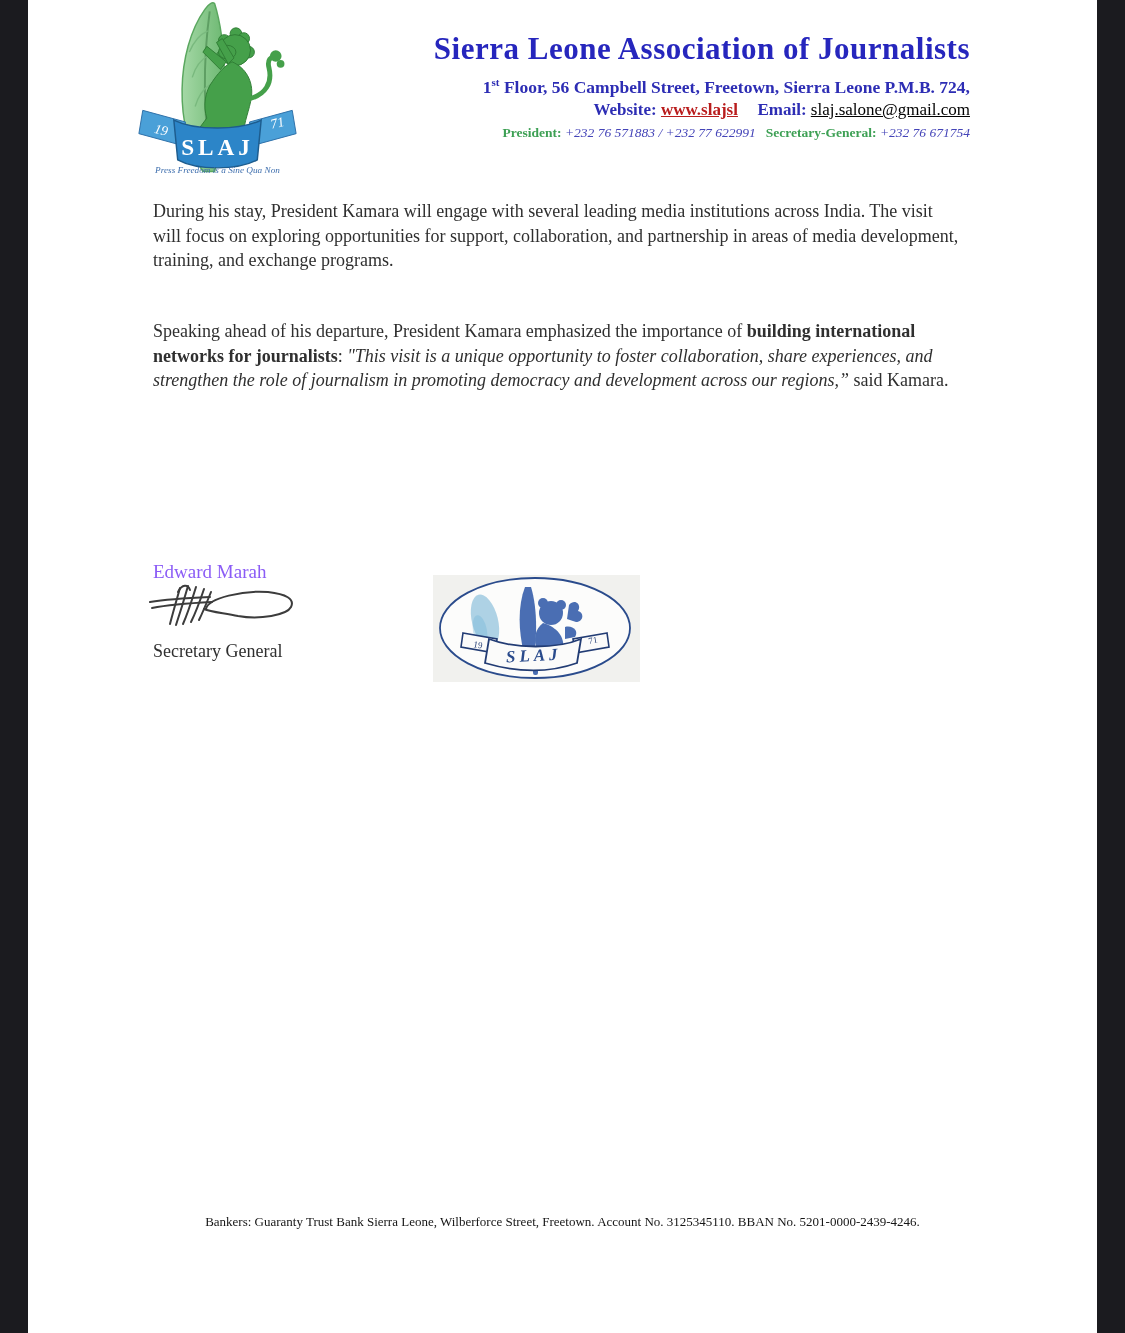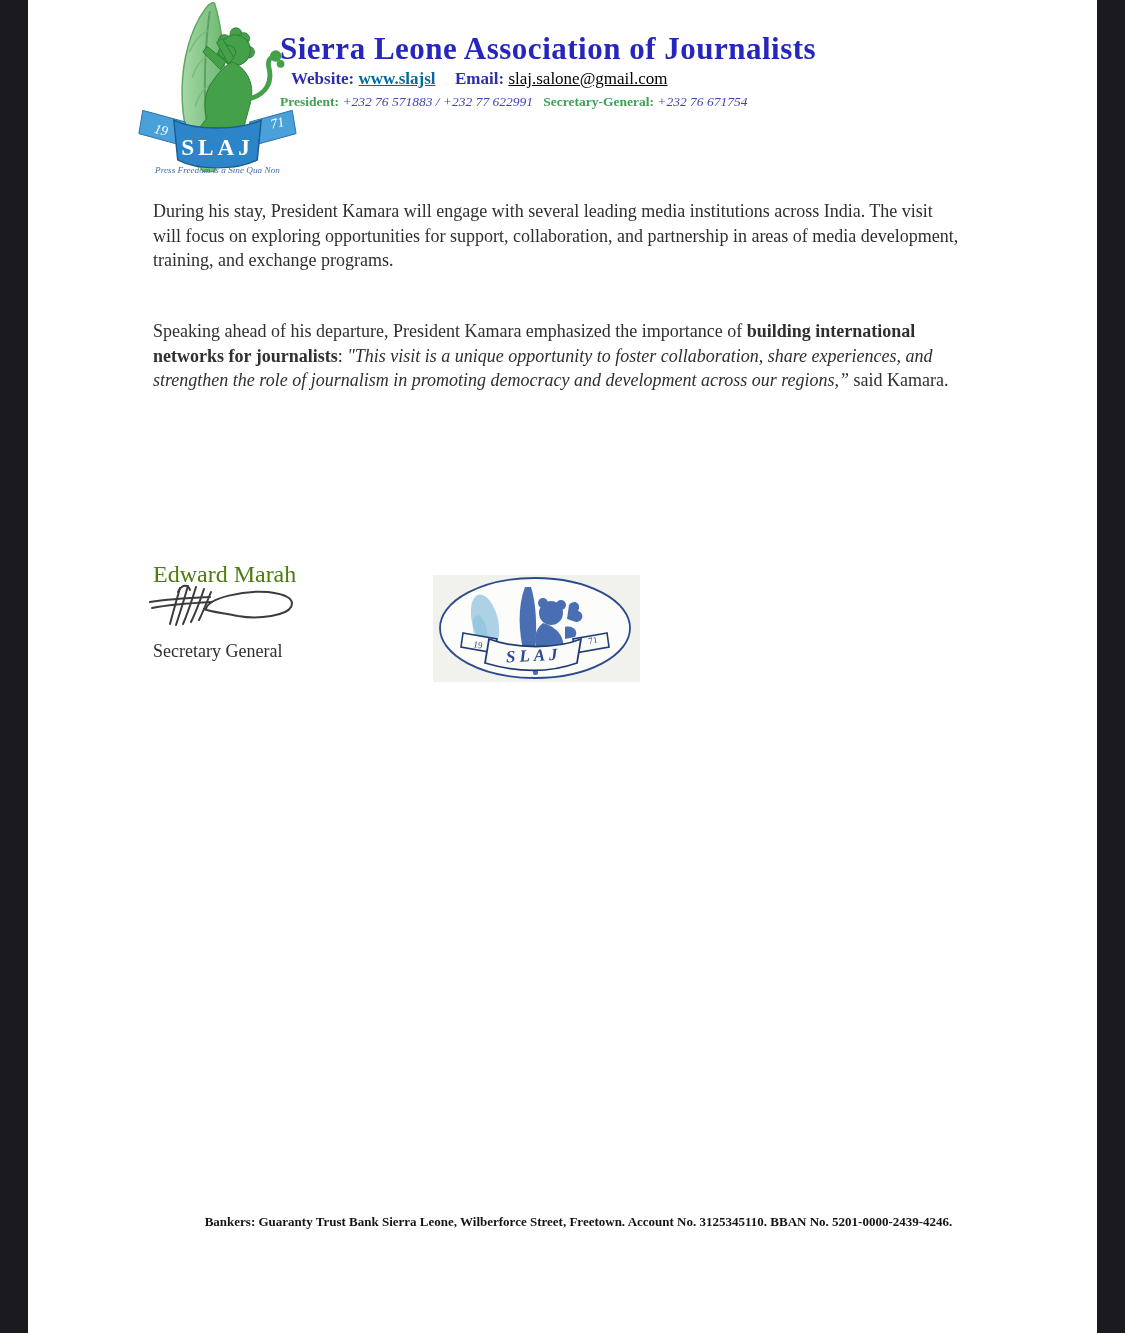--- a/index.html
+++ b/index.html
@@ -11,55 +11,55 @@
     font-family: "Liberation Serif", serif;
   }
   .page {
     position: absolute; left: 28px; top: 0;
     width: 1069px; height: 1333px;
     background: #ffffff;
   }
   
   .logo { position: absolute; left: 107px; top: 0; width: 165px; height: 178px; }
   .header-text {
-    position: absolute; left: 252px; top: 30px; width: 670px;
-    text-align: left;
+    position: absolute; left: 272px; top: 30px; width: 670px;
+    text-align: right;
   }
   .org-name {
     font-size: 31px; font-weight: bold; color: #2626bd;
     line-height: 38px; letter-spacing: 0.5px;
   }
   .address { font-size: 17.5px; font-weight: bold; color: #2d2db4; line-height: 23px; margin-top: 3px; }
   .address sup { font-size: 11px; }
   .weblinks { font-size: 17px; color: #2d2db4; line-height: 22px; }
   .weblinks b { font-weight: bold; color: #2d2db4; margin-left: 11px; }
-  a.site { font-weight: bold; text-decoration: underline; color: #0369a1; cursor: pointer; }
+  a.site { font-weight: bold; text-decoration: underline; color: #b91c1c; cursor: pointer; }
   a.email { font-weight: normal; text-decoration: underline; color: #000000; cursor: pointer; }
   .contacts { font-size: 13.5px; line-height: 18px; margin-top: 3px; }
   .lbl-green { color: #3da054; font-weight: bold; }
   .phone-blue { color: #4444b8; font-style: italic; }
   
   .para {
     position: absolute; left: 125px; width: 812px; margin: 0;
     font-size: 18px; line-height: 24.5px; color: #2f2f2f;
   }
   .p1 { top: 199px; }
   .p2 { top: 296px; margin-top: 23px; }
   .p3 { top: 416px; }
   .para b { font-weight: bold; }
   .para i { font-style: italic; }
   
-  .sig-name  { position: absolute; left: 125px; top: 561px; font-size: 24px; color: #4d7c0f; }
+  .sig-name  { position: absolute; left: 125px; top: 561px; font-size: 19px; color: #8b5cf6; }
   .sig-scribble { position: absolute; left: 120px; top: 582px; width: 150px; height: 45px; }
   .sig-title { position: absolute; left: 125px; top: 641px; font-size: 18px; color: #2f2f2f; }
   .stamp { position: absolute; left: 405px; top: 575px; width: 207px; height: 107px; }
   
   .footer {
-    position: absolute; left: 16px; top: 1214px; width: 100%;
-    text-align: center; font-size: 13px; font-weight: bold; color: #151515;
+    position: absolute; left: 0; top: 1214px; width: 100%;
+    text-align: center; font-size: 13px; font-weight: normal; color: #151515;
   }
 </style>
 </head>
 <body>
 
 <div class="canvas">
   <div class="page">
 
     <div class="logo">
       <svg viewBox="0 0 170 180" width="165" height="178" xmlns="http://www.w3.org/2000/svg">
@@ -99,20 +99,21 @@
           <text x="19" y="135" font-size="14" font-style="italic" fill="#ffffff" transform="rotate(14 19 135)">19</text>
           <text x="141" y="131" font-size="14" font-style="italic" fill="#ffffff" transform="rotate(-14 141 131)">71</text>
           <text x="85" y="158" font-size="24" font-weight="bold" fill="#ffffff" text-anchor="middle" letter-spacing="4">SLAJ</text>
         </g>
         <text x="85" y="177" font-size="9.5" font-style="italic" fill="#3f6fae" text-anchor="middle">Press Freedom is a Sine Qua Non</text>
       </svg>
     </div>
 
     <div class="header-text">
       <div class="org-name">Sierra Leone Association of Journalists</div>
+      <div class="address"><span>1</span><sup>st</sup><span> Floor, 56 Campbell Street, Freetown, Sierra Leone P.M.B. 724,</span></div>
       <div class="weblinks">
         <b>Website:</b>
         <a class="site">www.slajsl</a>&nbsp;
         <b>Email:</b>
         <a class="email">slaj.salone@gmail.com</a>
       </div>
       <div class="contacts">
         <b class="lbl-green">President:</b>
         <span class="phone-blue">+232 76 571883 / +232 77 622991</span>&nbsp;&nbsp;
         <b class="lbl-green">Secretary-General:</b>

